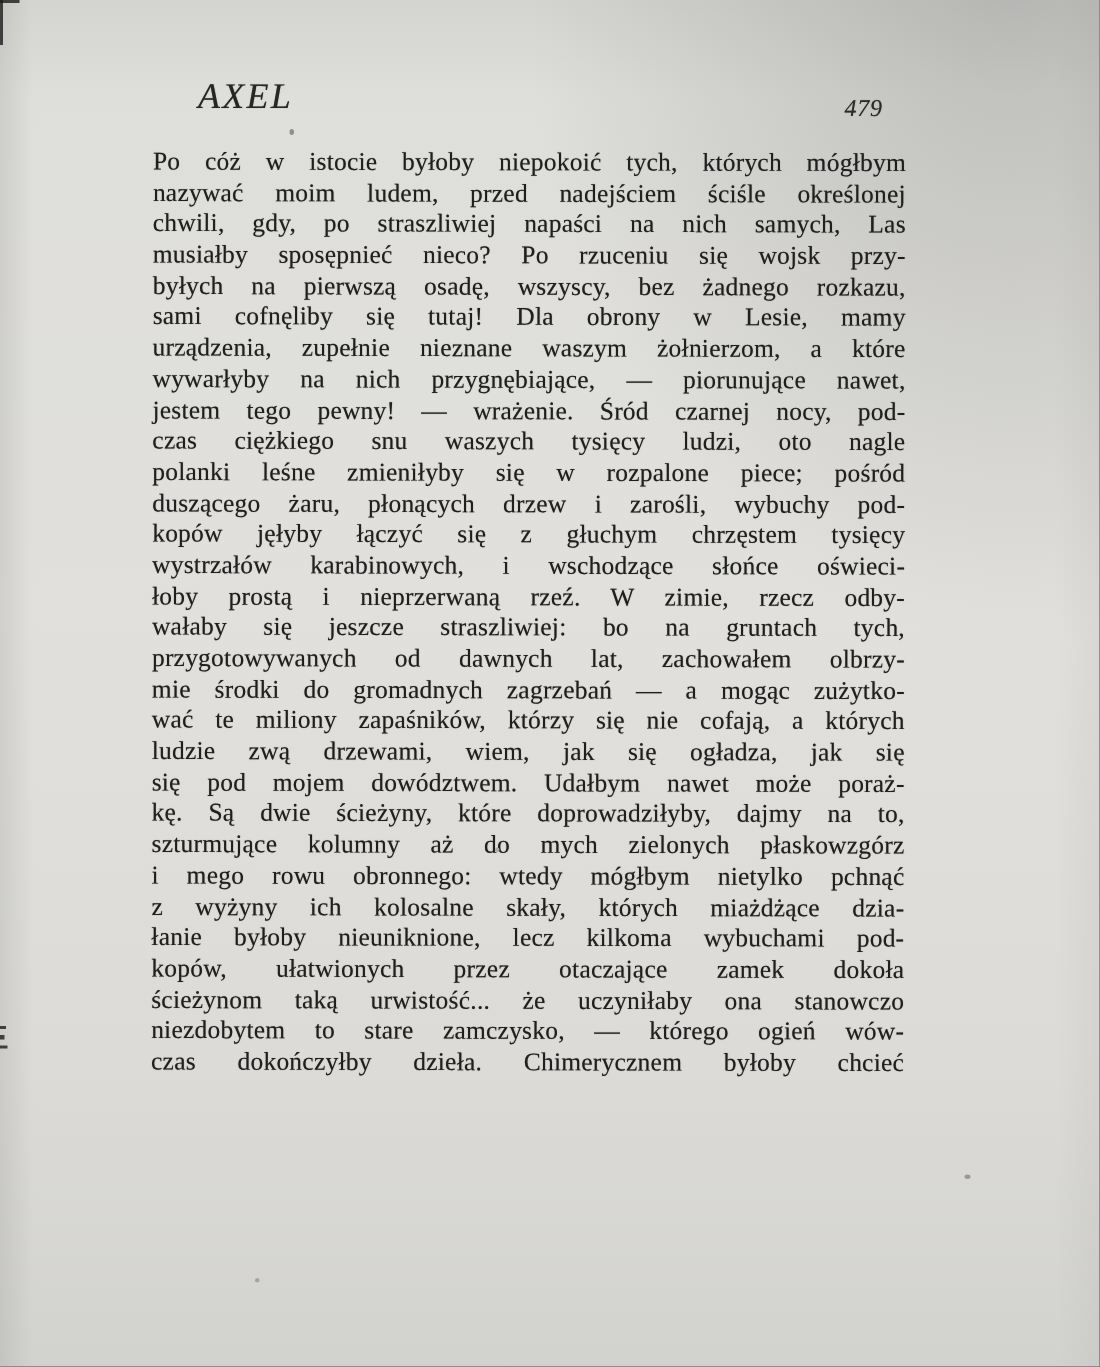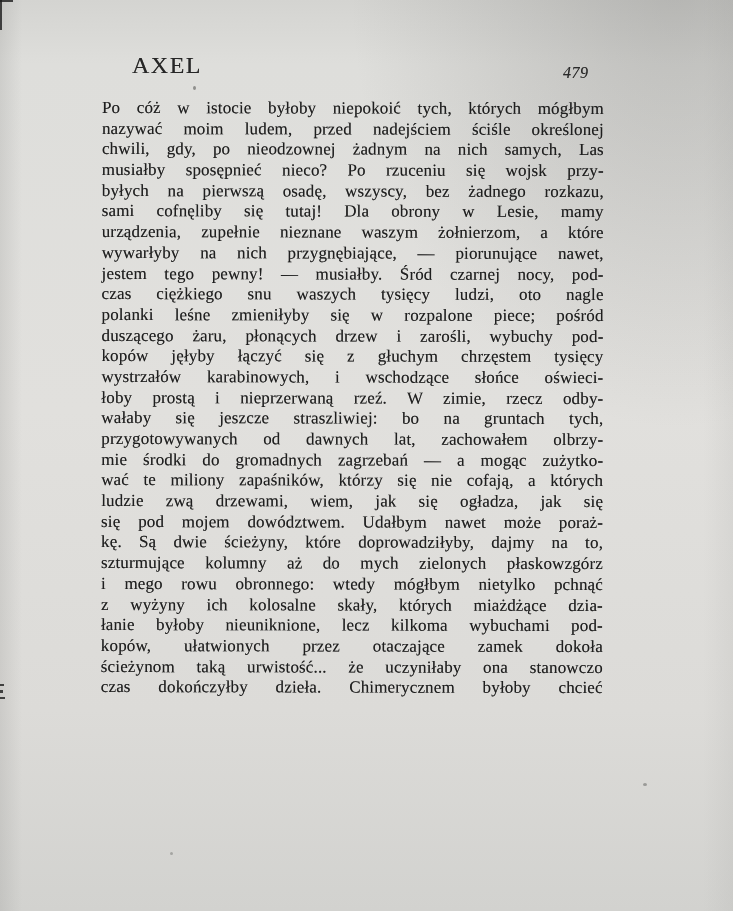--- a/index.html
+++ b/index.html
@@ -11,21 +11,21 @@
     font-family:"Liberation Serif", serif;
     color:#1f1f1f;
     background:
       radial-gradient(ellipse at 92% -2%, rgba(110,110,108,0.30), rgba(110,110,108,0) 34%),
       linear-gradient(90deg, rgba(130,130,128,0.18) 0%, rgba(130,130,128,0) 3%),
       linear-gradient(270deg, rgba(140,140,138,0.10) 0%, rgba(140,140,138,0) 4%),
       linear-gradient(180deg, #d4d4d1 0%, #dededb 7%, #e1e0dd 45%, #dcdbd8 78%, #d2d2cf 100%);
   }
   .running-title{
     position:absolute;left:132px;top:51px;
-    font-size:24px;line-height:28px;
+    font-size:24px;line-height:28px;font-style:italic;
     letter-spacing:1.5px;color:#262626;
     text-shadow:0 0 0.6px rgba(30,30,30,0.5);
   }
   .page-number{
     position:absolute;left:563px;top:61px;
     font-size:16px;line-height:24px;font-style:italic;
     letter-spacing:0.5px;color:#2a2a2a;
     text-shadow:0 0 0.6px rgba(30,30,30,0.5);
   }
   .text-block{
@@ -61,46 +61,47 @@
 <body>
 
 <div class="page">
 
   <span class="running-title">AXEL</span>
   <span class="page-number">479</span>
 
   <div class="text-block">
     <div class="line">Po cóż w istocie byłoby niepokoić tych, których mógłbym</div>
     <div class="line">nazywać moim ludem, przed nadejściem ściśle określonej</div>
-    <div class="line">chwili, gdy, po nieodzownej żadnym na nich samych, Las</div>
+    <div class="line">chwili, gdy, po straszliwiej napaści na nich samych, Las</div>
     <div class="line">musiałby sposępnieć nieco? Po rzuceniu się wojsk przy-</div>
     <div class="line">byłych na pierwszą osadę, wszyscy, bez żadnego rozkazu,</div>
     <div class="line">sami cofnęliby się tutaj! Dla obrony w Lesie, mamy</div>
     <div class="line">urządzenia, zupełnie nieznane waszym żołnierzom, a które</div>
     <div class="line">wywarłyby na nich przygnębiające, — piorunujące nawet,</div>
-    <div class="line">jestem tego pewny! — musiałby. Śród czarnej nocy, pod-</div>
+    <div class="line">jestem tego pewny! — wrażenie. Śród czarnej nocy, pod-</div>
     <div class="line">czas ciężkiego snu waszych tysięcy ludzi, oto nagle</div>
     <div class="line">polanki leśne zmieniłyby się w rozpalone piece; pośród</div>
     <div class="line">duszącego żaru, płonących drzew i zarośli, wybuchy pod-</div>
     <div class="line">kopów jęłyby łączyć się z głuchym chrzęstem tysięcy</div>
     <div class="line">wystrzałów karabinowych, i wschodzące słońce oświeci-</div>
     <div class="line">łoby prostą i nieprzerwaną rzeź. W zimie, rzecz odby-</div>
     <div class="line">wałaby się jeszcze straszliwiej: bo na gruntach tych,</div>
     <div class="line">przygotowywanych od dawnych lat, zachowałem olbrzy-</div>
     <div class="line">mie środki do gromadnych zagrzebań — a mogąc zużytko-</div>
     <div class="line">wać te miliony zapaśników, którzy się nie cofają, a których</div>
     <div class="line">ludzie zwą drzewami, wiem, jak się ogładza, jak się</div>
     <div class="line">się pod mojem dowództwem. Udałbym nawet może poraż-</div>
     <div class="line">kę. Są dwie ścieżyny, które doprowadziłyby, dajmy na to,</div>
     <div class="line">szturmujące kolumny aż do mych zielonych płaskowzgórz</div>
     <div class="line">i mego rowu obronnego: wtedy mógłbym nietylko pchnąć</div>
     <div class="line">z wyżyny ich kolosalne skały, których miażdżące dzia-</div>
     <div class="line">łanie byłoby nieuniknione, lecz kilkoma wybuchami pod-</div>
     <div class="line">kopów, ułatwionych przez otaczające zamek dokoła</div>
     <div class="line">ścieżynom taką urwistość... że uczyniłaby ona stanowczo</div>
+    <div class="line">niezdobytem to stare zamczysko, — którego ogień wów-</div>
     <div class="line">czas dokończyłby dzieła. Chimerycznem byłoby chcieć</div>
   </div>
 
   <div class="edge-mark m-tl-v"></div>
   <div class="edge-mark m-tl-h"></div>
   <div class="edge-mark m-l1"></div>
   <div class="edge-mark m-l2"></div>
   <div class="edge-mark m-l3"></div>
   <div class="speck s1"></div>
   <div class="speck s2"></div>

